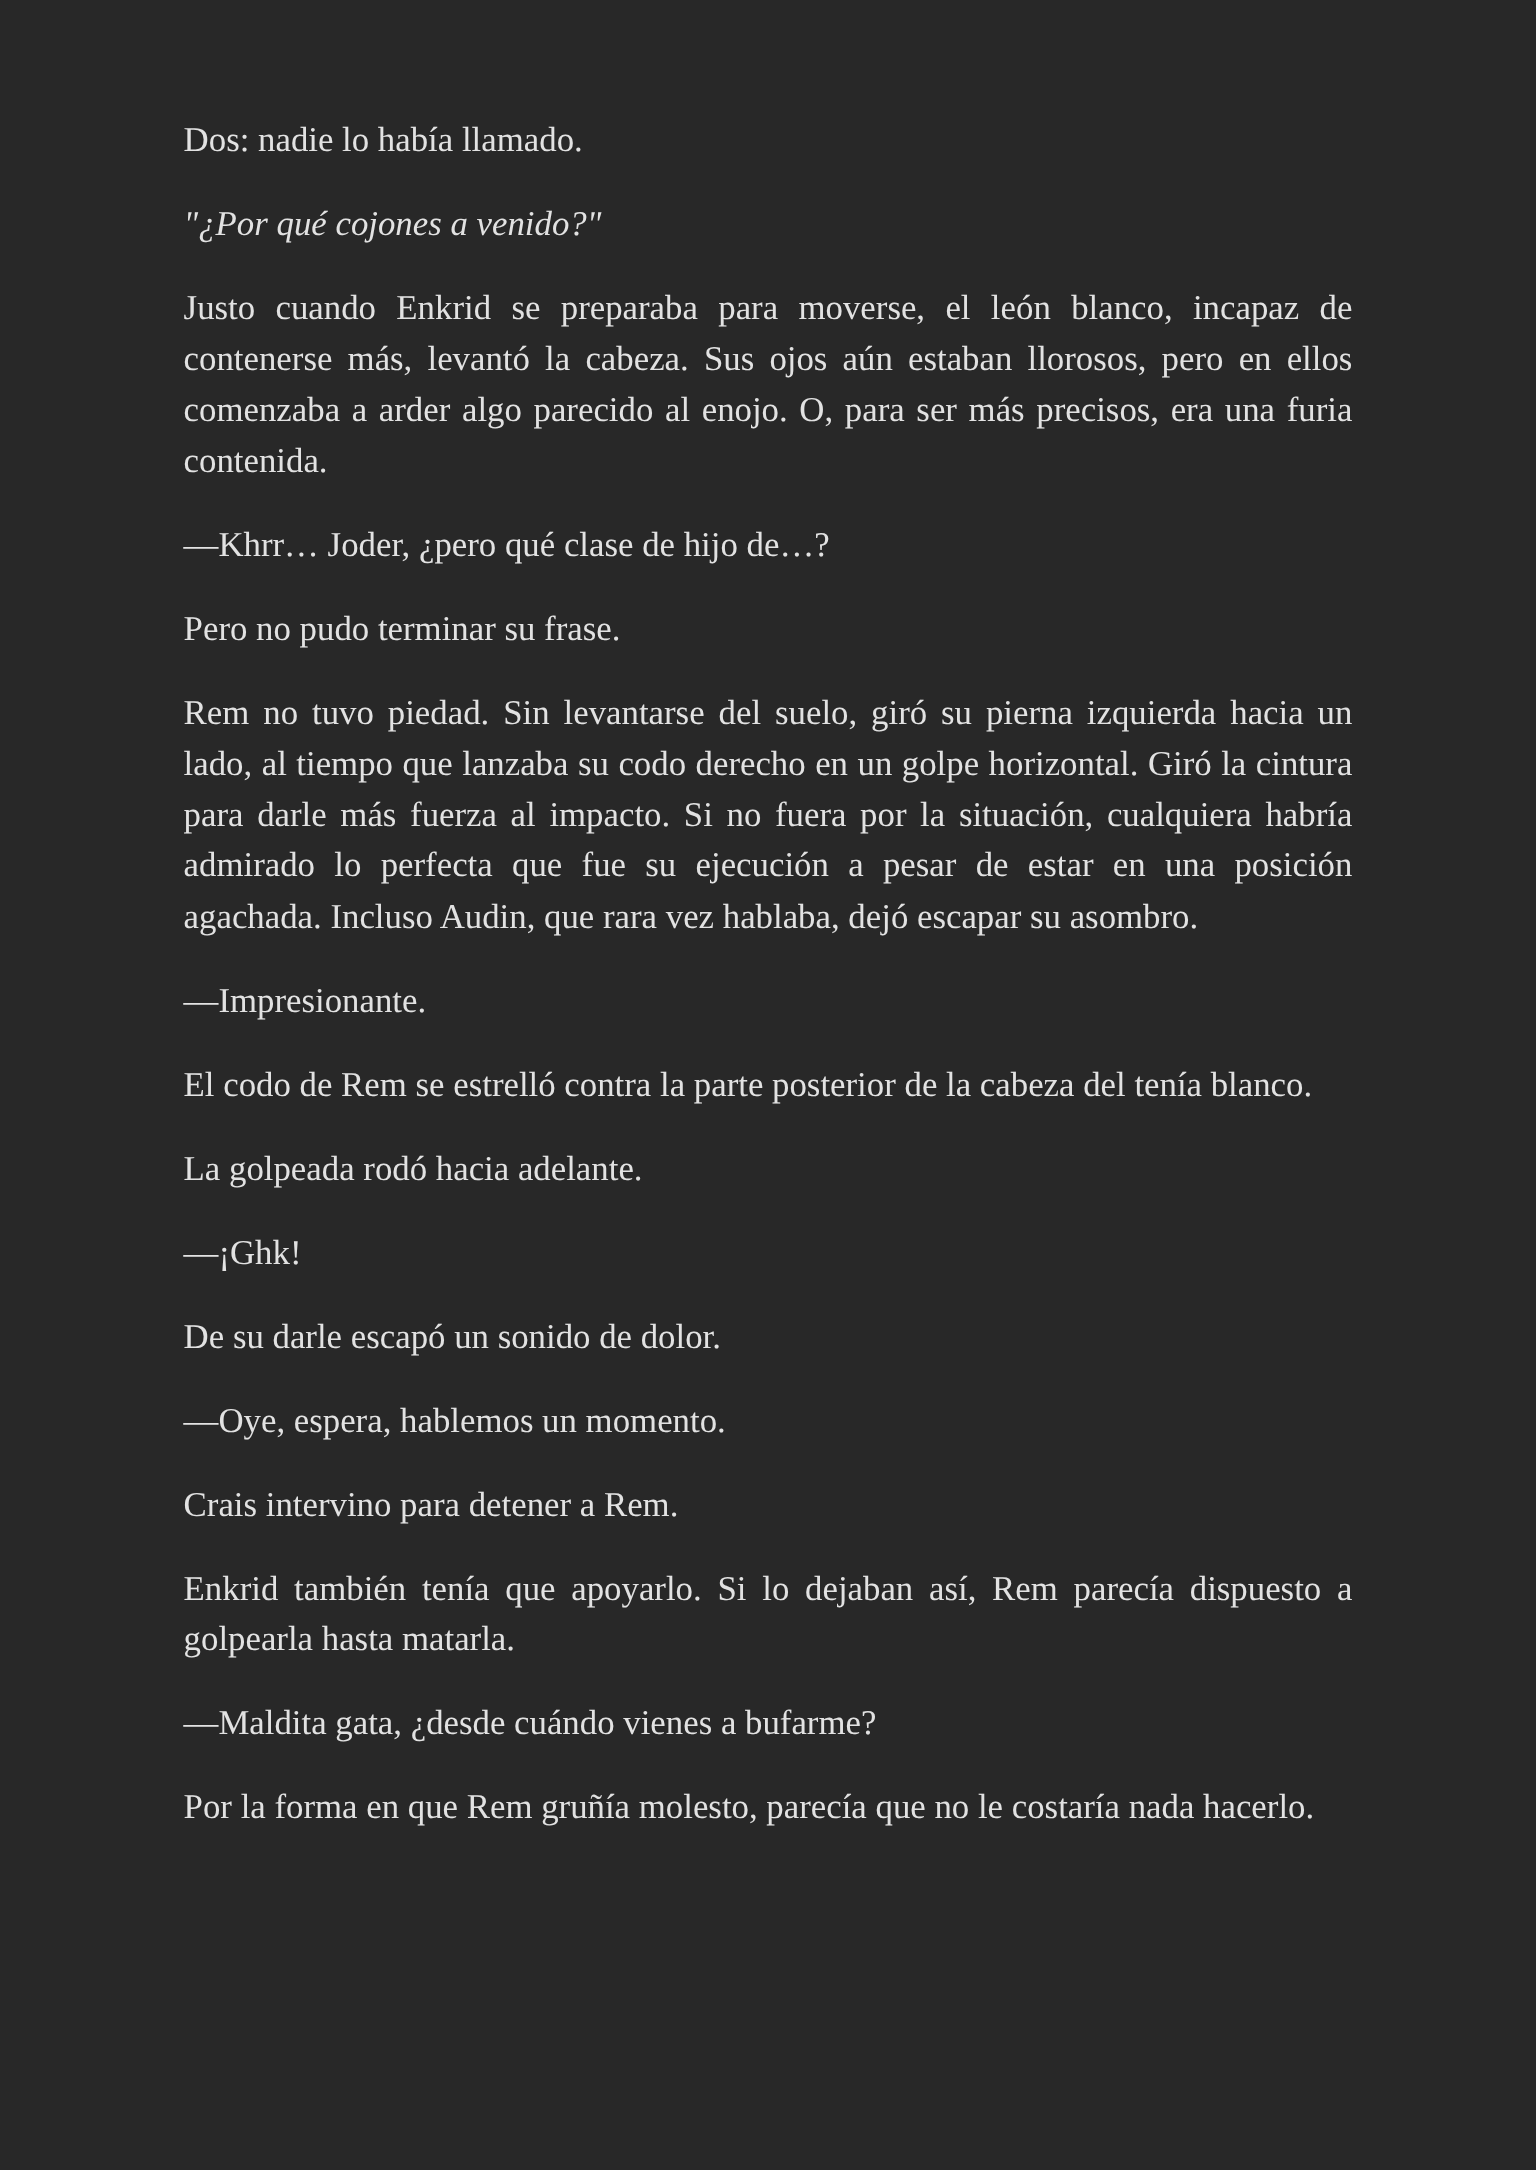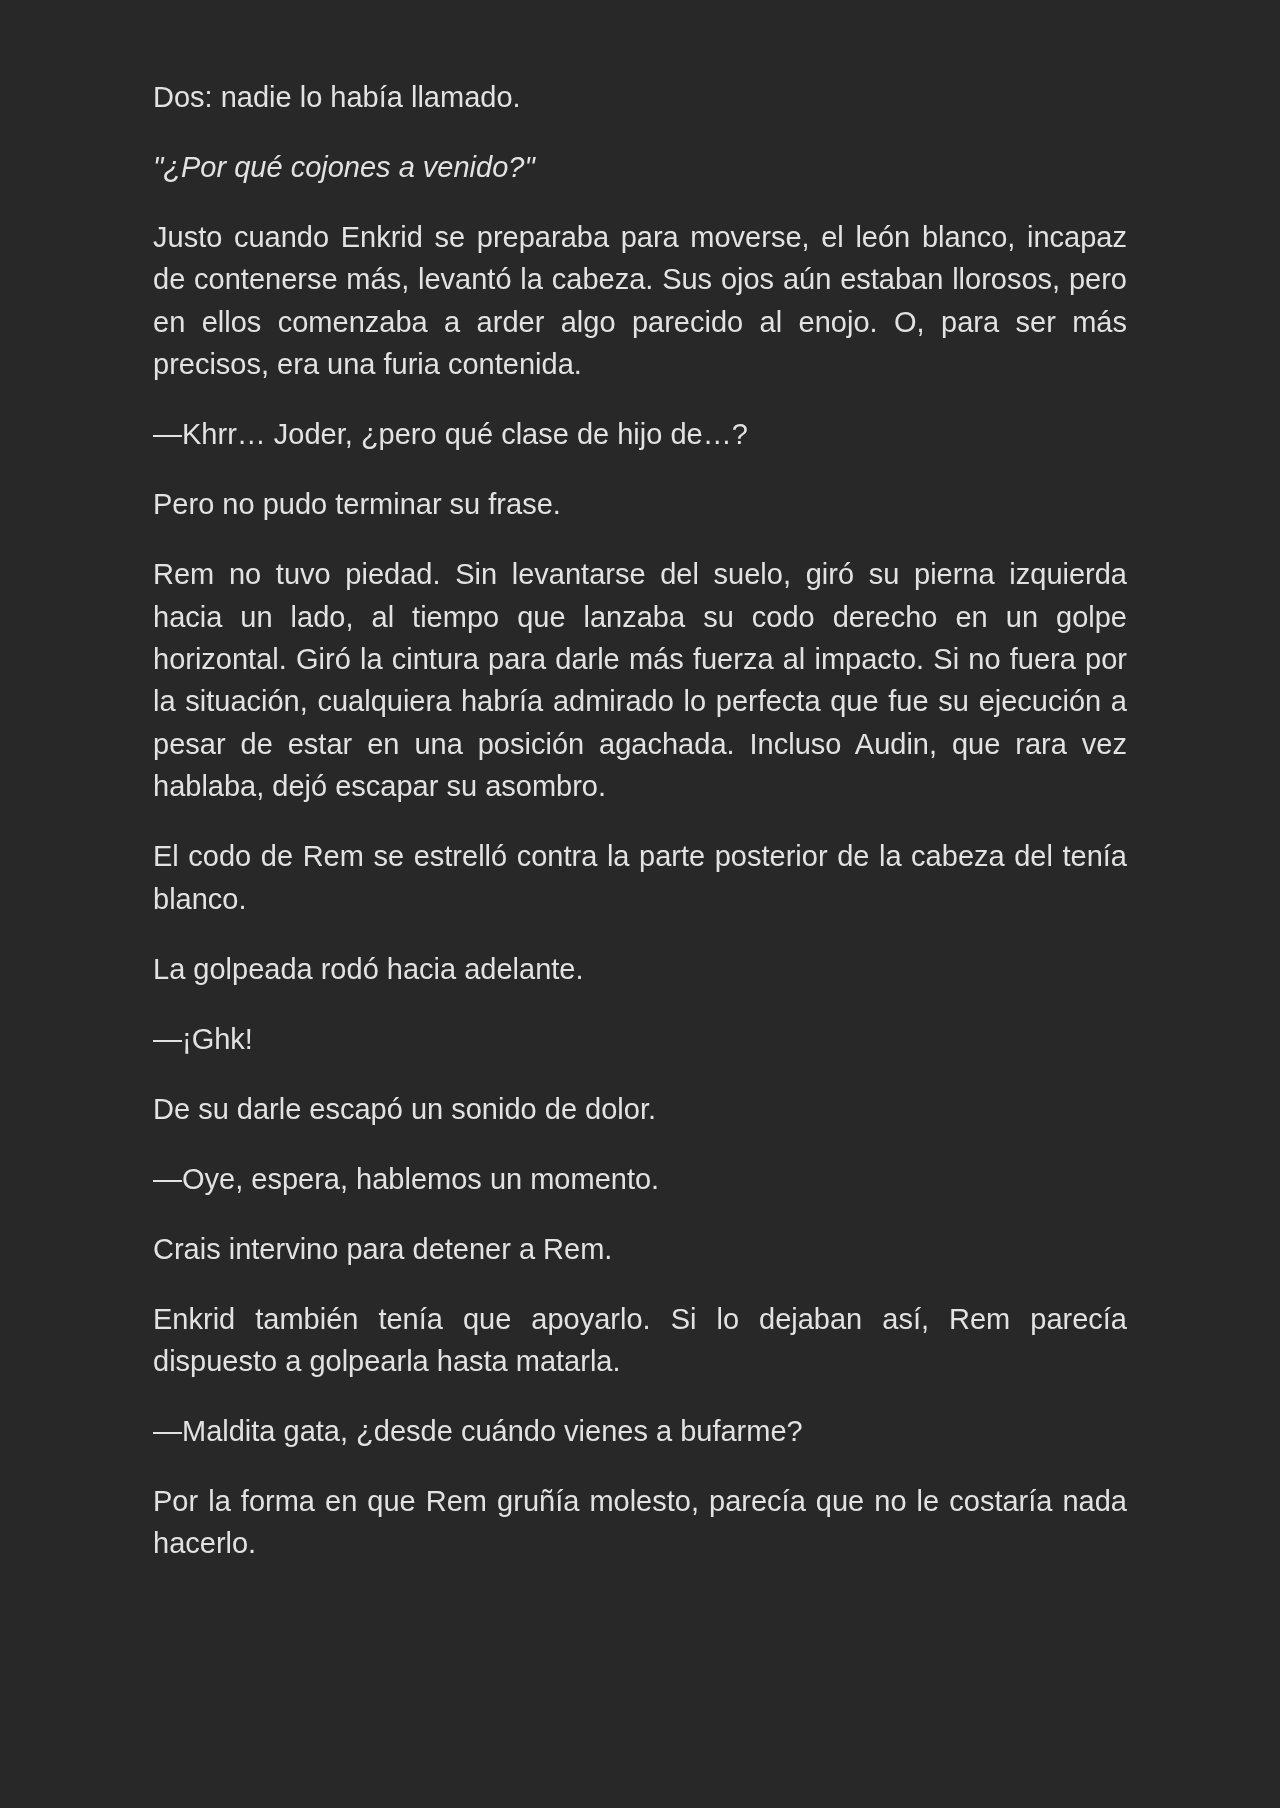--- a/index.html
+++ b/index.html
@@ -7,22 +7,22 @@
     padding: 0;
     background: #282828;
   }
   .page {
     position: relative;
     width: 1280px;
     height: 1808px;
     box-sizing: border-box;
     background: #282828;
     color: #e2e2e2;
-    padding: 76px 153px 0 153px;
-    font-family: Liberation Sans, sans-serif;
+    padding: 96px 153px 0 153px;
+    font-family: Liberation Serif, serif;
     font-size: 29px;
     line-height: 42.4px;
     overflow: hidden;
   }
   .page p {
     margin: 0 0 27.6px 0;
     text-align: justify;
   }
   .page p.italic {
     font-style: italic;
@@ -31,20 +31,21 @@
 </head>
 <body>
 
 <div class="page">
   <p>Dos: nadie lo había llamado.</p>
   <p class="italic">"¿Por qué cojones a venido?"</p>
   <p>Justo cuando Enkrid se preparaba para moverse, el león blanco, incapaz de contenerse más, levantó la cabeza. Sus ojos aún estaban llorosos, pero en ellos comenzaba a arder algo parecido al enojo. O, para ser más precisos, era una furia contenida.</p>
   <p>—Khrr… Joder, ¿pero qué clase de hijo de…?</p>
   <p>Pero no pudo terminar su frase.</p>
   <p>Rem no tuvo piedad. Sin levantarse del suelo, giró su pierna izquierda hacia un lado, al tiempo que lanzaba su codo derecho en un golpe horizontal. Giró la cintura para darle más fuerza al impacto. Si no fuera por la situación, cualquiera habría admirado lo perfecta que fue su ejecución a pesar de estar en una posición agachada. Incluso Audin, que rara vez hablaba, dejó escapar su asombro.</p>
+  <p>—Impresionante.</p>
   <p>El codo de Rem se estrelló contra la parte posterior de la cabeza del tenía blanco.</p>
   <p>La golpeada rodó hacia adelante.</p>
   <p>—¡Ghk!</p>
   <p>De su darle escapó un sonido de dolor.</p>
   <p>—Oye, espera, hablemos un momento.</p>
   <p>Crais intervino para detener a Rem.</p>
   <p>Enkrid también tenía que apoyarlo. Si lo dejaban así, Rem parecía dispuesto a golpearla hasta matarla.</p>
   <p>—Maldita gata, ¿desde cuándo vienes a bufarme?</p>
   <p>Por la forma en que Rem gruñía molesto, parecía que no le costaría nada hacerlo.</p>
 </div>

